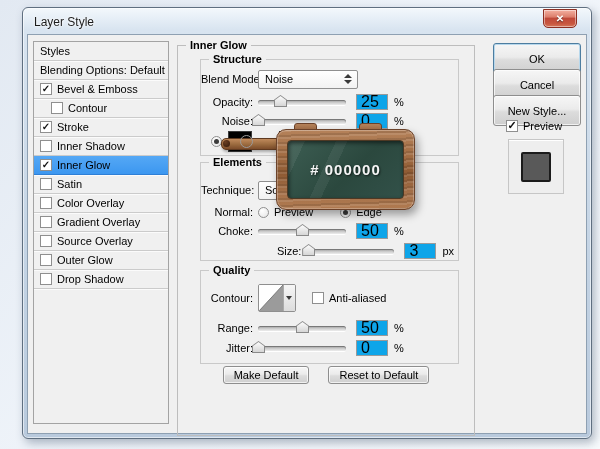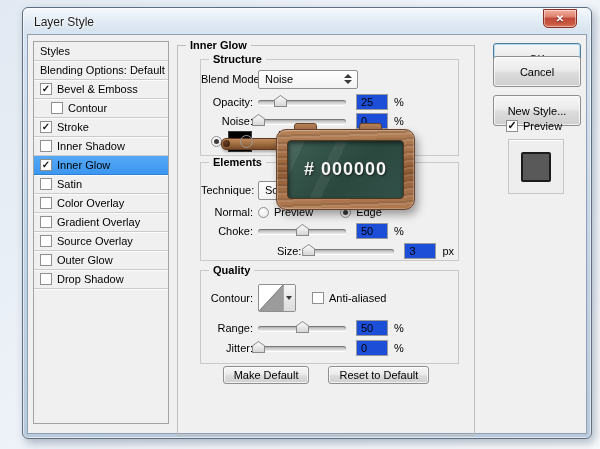--- a/index.html
+++ b/index.html
@@ -62,22 +62,22 @@
   .updown .up{position:absolute;left:0;top:1px;width:0;height:0;border-left:4px solid transparent;border-right:4px solid transparent;border-bottom:4px solid #3a3a3a;}
   .updown .dn{position:absolute;left:0;bottom:1px;width:0;height:0;border-left:4px solid transparent;border-right:4px solid transparent;border-top:4px solid #3a3a3a;}
   .slider{position:relative;flex:none;width:88px;height:14px;}
   .track{position:absolute;left:0;right:0;top:5px;height:5px;border-radius:3px;
     background:linear-gradient(180deg,#a9a9a9,#ededed);box-shadow:inset 0 1px 1px rgba(0,0,0,.35),0 1px 0 #fff;}
   .thumb{position:absolute;top:0;width:13px;height:12px;background:#898989;
     clip-path:polygon(50% 0,100% 40%,100% 100%,0 100%,0 40%);}
   .thumb::after{content:"";position:absolute;left:1px;right:1px;top:1px;bottom:1px;
     clip-path:polygon(50% 0,100% 40%,100% 100%,0 100%,0 40%);
     background:linear-gradient(180deg,#fcfcfc,#d6d6d6);}
-  .val{flex:none;width:26px;height:14px;margin-left:10px;border:1px solid #9a9a9a;background:#1d4ed8;
-    font-family:"Liberation Sans",sans-serif;font-size:11px;padding:0 0 0 4px;}
+  .val{flex:none;width:26px;height:14px;margin-left:10px;border:1px solid #9a9a9a;background:#0ea5e9;
+    font-family:"Liberation Sans",sans-serif;font-size:16px;padding:0 0 0 4px;}
   .unit{margin-left:6px;}
   .radio{flex:none;position:relative;width:9px;height:9px;border:1px solid #8f8f8f;border-radius:50%;
     background:radial-gradient(circle at 35% 30%,#ffffff,#e4e4e4);}
   .radio.checked::after{content:"";position:absolute;left:2px;top:2px;width:5px;height:5px;border-radius:50%;background:#3b3b3b;}
   .radio-label{margin:0 0 0 5px;}
   .checkbox{flex:none;width:10px;height:10px;border:1px solid #8f8f8f;background:#fff;
     font-size:11px;line-height:9px;text-align:center;font-weight:bold;color:#111;}
   
   .color-swatch{flex:none;width:22px;height:19px;background:#000;border:1px solid #3a3a3a;margin-left:6px;}
   .gradient-box{flex:none;width:21px;height:19px;margin-left:27px;border:1px solid #222;
@@ -94,21 +94,21 @@
     border:1px solid #8e8e8e;border-radius:3px;
     background:linear-gradient(180deg,#f6f6f6 0%,#ebebeb 45%,#dcdcdc 55%,#cfcfcf 100%);
     box-shadow:0 0 0 1px rgba(255,255,255,.7) inset;padding:0;
   }
   .footer-btns{position:absolute;left:0;right:0;top:320px;display:flex;justify-content:center;gap:19px;}
   .footer-btns .btn{height:18px;padding:0 10px;}
   
   .right-col{position:absolute;left:465px;top:0;width:88px;height:100%;}
   .action-btn{position:absolute;left:0;width:88px;height:31px;}
   .btn-ok{top:8px;border:1px solid #4d7da0;box-shadow:0 0 0 1px #b8d8ec inset;}
-  .btn-cancel{top:21px;}
+  .btn-cancel{top:34px;}
   .btn-newstyle{top:60px;}
   .preview-row{position:absolute;left:13px;top:85px;display:flex;align-items:center;}
   .preview-panel{position:absolute;left:15px;top:104px;width:54px;height:53px;border:1px solid #c6c6c6;background:#eeeeee;box-shadow:0 1px 0 #fff inset;}
   .preview-swatch{position:absolute;left:12px;top:12px;width:26px;height:26px;background:#595959;border:2px solid #1b1b1b;border-radius:2px;}
   
   .rod{position:absolute;left:193px;top:103px;width:62px;height:10px;z-index:5;border:1px solid #5f3a20;border-radius:5px;
     background:linear-gradient(180deg,#c08a5c 0%,#9a6a3e 55%,#7c4c2a 100%);box-shadow:1px 2px 3px rgba(0,0,0,.3);}
   .rod::before{content:"";position:absolute;left:1px;top:1px;width:7px;height:7px;border-radius:50%;background:radial-gradient(circle at 35% 30%,#6b3f22,#33190b);}
   .ghost-radio{position:absolute;left:212px;top:100px;width:11px;height:11px;border:1px solid #9a9a9a;border-radius:50%;background:transparent;z-index:6;}
   .wood-tab{position:absolute;top:88px;width:21px;height:12px;z-index:7;border:1px solid #6b422a;border-radius:3px;
@@ -123,21 +123,21 @@
     box-shadow:3px 5px 8px rgba(0,0,0,.35), 0 0 0 1px rgba(255,255,255,.25) inset;
   }
   .board{
     position:absolute;left:10px;right:10px;top:10px;bottom:10px;border:1px solid #4e3823;border-radius:4px;
     background:
       linear-gradient(115deg,rgba(255,255,255,.07) 0 12%,rgba(255,255,255,0) 12% 34%,rgba(255,255,255,.06) 34% 42%,rgba(255,255,255,0) 42%),
       linear-gradient(135deg,#3c5d52 0%,#2b483e 55%,#325149 100%);
     box-shadow:inset 1px 2px 4px rgba(0,0,0,.55);
     display:flex;align-items:center;justify-content:center;
   }
-  .hex-text{color:#f5f5f5;font-weight:bold;font-size:18px;letter-spacing:1px;text-shadow:1px 1px 2px rgba(0,0,0,.6);}
+  .hex-text{color:#f5f5f5;font-weight:bold;font-size:15px;letter-spacing:1px;text-shadow:1px 1px 2px rgba(0,0,0,.6);}
 </style>
 </head>
 <body>
 
 <div class="window">
   <div class="titlebar">
     <span class="title-text">Layer Style</span>
     <button class="close-btn">
       <span>✕</span>
     </button>

